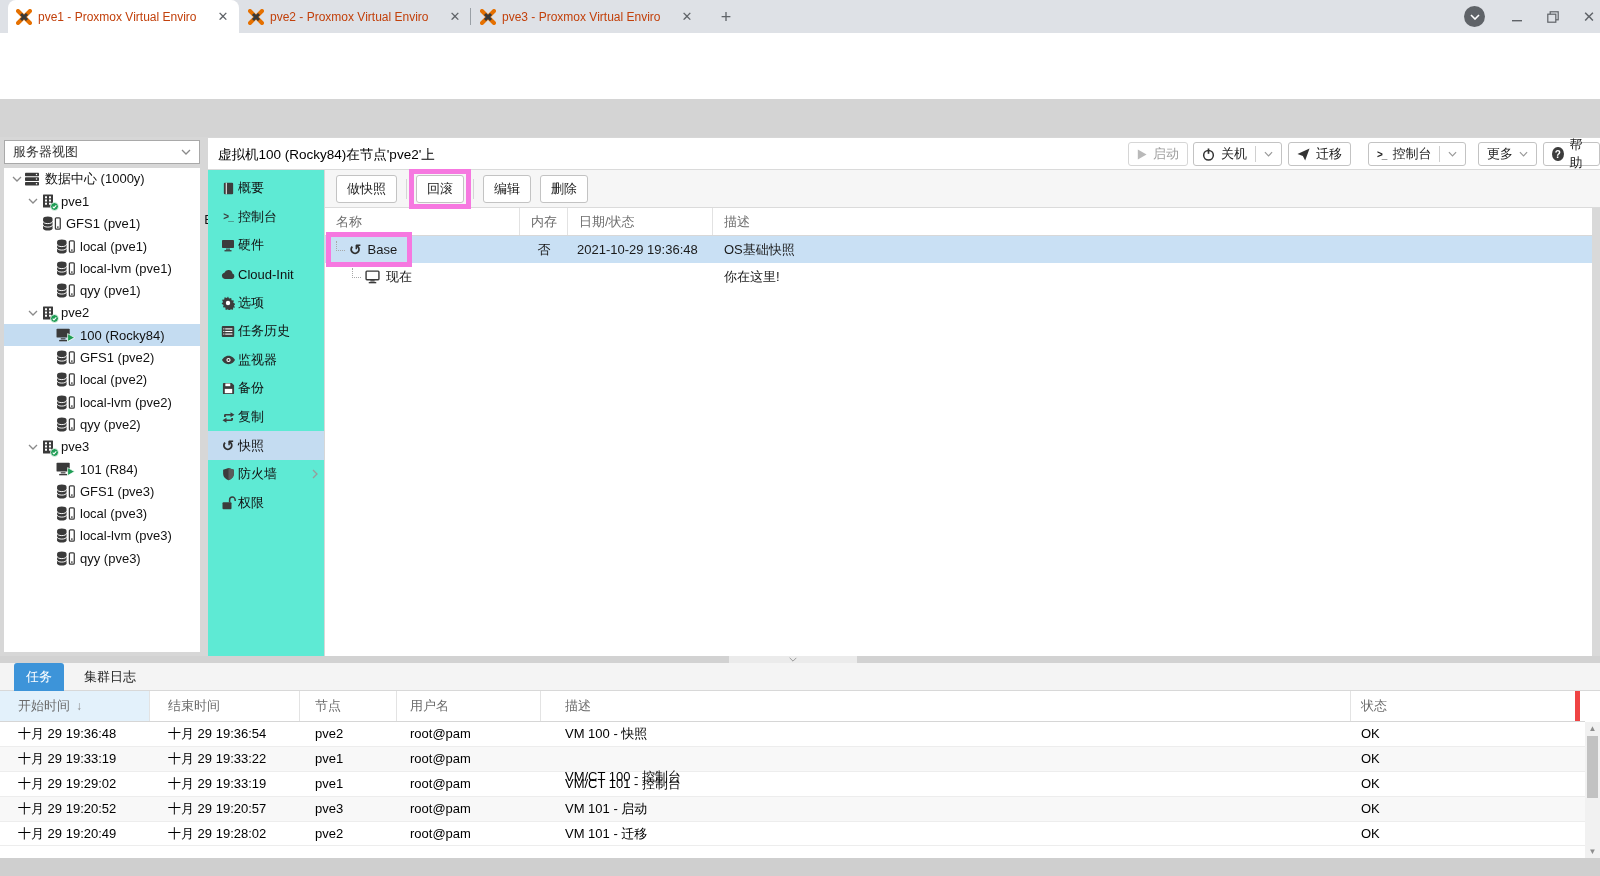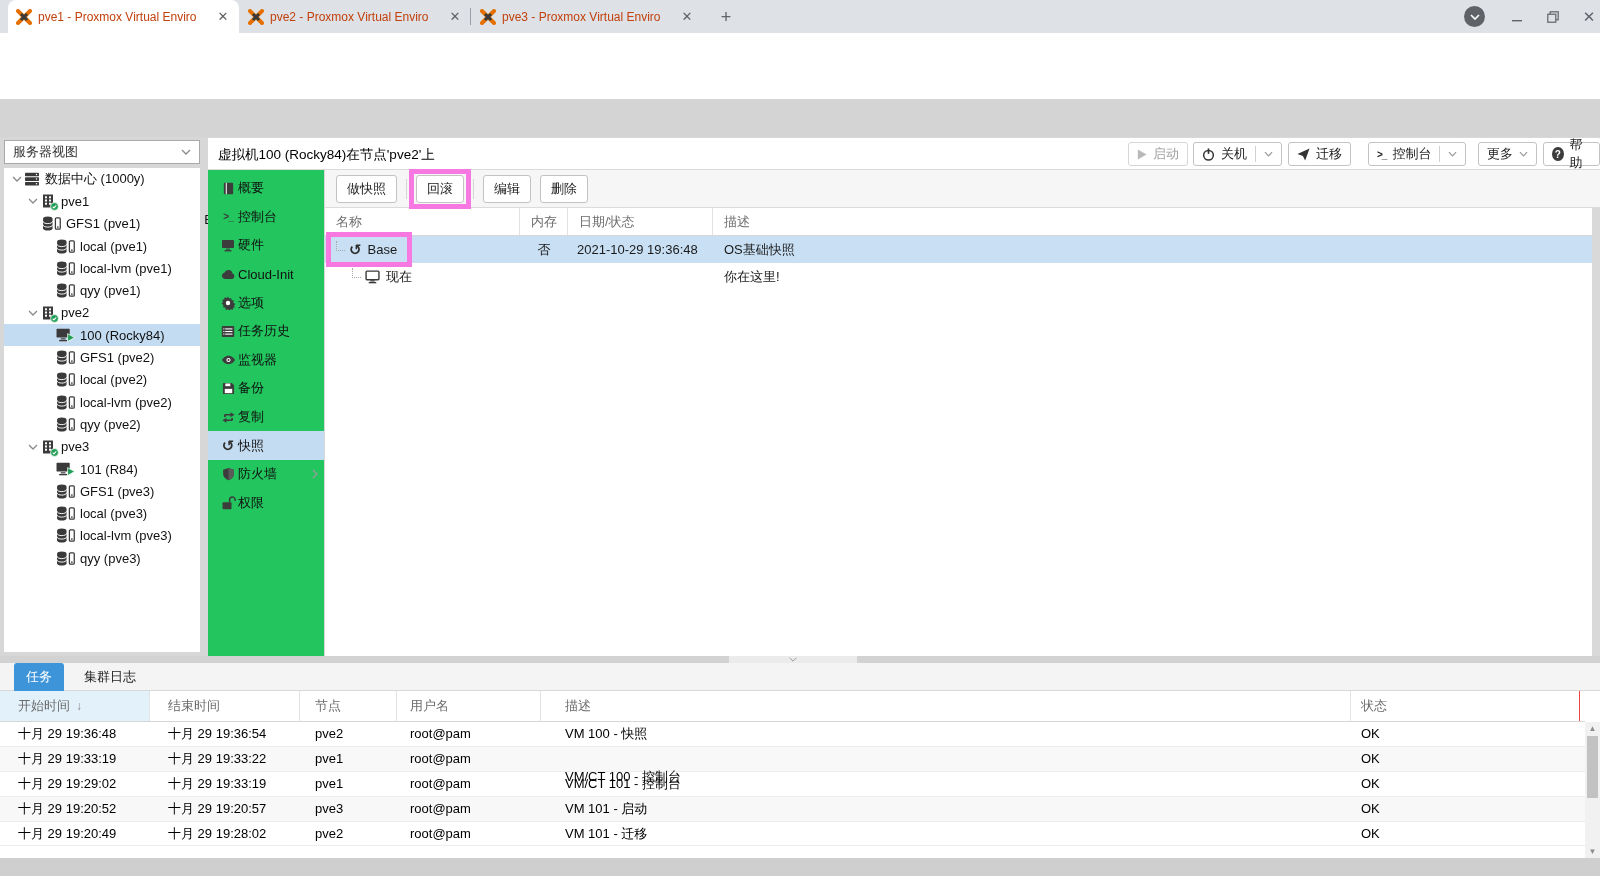--- a/index.html
+++ b/index.html
@@ -63,21 +63,21 @@
   .nodewrap{position:relative;width:16px;height:14px;flex:none}
   .badge{position:absolute;right:-3px;bottom:-3px}
 
   
   #titlebar{left:208px;top:138px;width:1392px;height:32px;background:#fff;border-bottom:1px solid #dadada;box-sizing:border-box}
   #vmtitle{left:10px;top:8px;position:absolute;font-size:13.5px;color:#000}
   .abtn{top:4px;height:24px;display:flex;align-items:center;gap:6px;background:#fff;border:1px solid #c3c3c3;border-radius:3px;padding:0 8px;box-sizing:border-box;font-size:13px;color:#222;position:absolute}
   .abtn.disabled{color:#a0a0a0;border-color:#d6d6d6}
   .abtn .bdiv{width:1px;height:16px;background:#d0d0d0;margin:0 2px}
   .caret{color:#8a8a8a}
-  #menupanel{left:208px;top:170px;width:116px;height:486px;background:#22c55e;overflow:hidden;padding-top:4px;box-sizing:border-box}
+  #menupanel{left:208px;top:170px;width:116px;height:486px;background:#5eead4;overflow:hidden;padding-top:4px;box-sizing:border-box}
   .mrow{height:28.6px;display:flex;align-items:center;padding-left:10px;color:#111;position:relative}
   .mrow.sel{background:#c4dcf1}
   .mrow .mic{width:20px;flex:none;color:#3c3c3c}
   .mrow .sub{position:absolute;right:6px;color:#9a9a9a}
 
   
   #contentpanel{left:325px;top:170px;width:1275px;height:486px;background:#fff}
   #snaptoolbar{left:0;top:0;width:1275px;height:38px;background:#f6f6f6;border-bottom:1px solid #dbdbdb;display:flex;align-items:center;box-sizing:border-box;padding-left:11px;gap:9px;position:absolute}
   .tbtn{height:26px;background:#fff;border:1px solid #c3c3c3;border-radius:3px;padding:0 10px;font-size:13px;color:#222;display:flex;align-items:center}
   .tsep{width:1px;height:20px;background:#d5d5d5}
@@ -854,21 +854,21 @@
   </div>
   <div id="bhead">
     <div class="bhc sorted" style="width:150px;padding-left:18px">
       <span>开始时间</span>
         <span class="sortarrow">↓</span>
     </div>
     <div class="bhc" style="width:150px;padding-left:18px">结束时间</div>
     <div class="bhc" style="width:97px;padding-left:15px">节点</div>
     <div class="bhc" style="width:144px;padding-left:13px">用户名</div>
     <div class="bhc" style="width:810px;padding-left:24px">描述</div>
-    <div class="bhc" style="width:229px;padding-left:10px;border-right:1px solid #ef4444">状态</div>
+    <div class="bhc" style="width:229px;padding-left:10px;border-right:5px solid #ef4444">状态</div>
     <div class="bhc" style="flex:1;border-right:none"></div>
   </div>
   <div id="taskrows">
       <div class="brow">
         <div class="bcell" style="width: 150px; padding-left: 18px;">十月 29 19:36:48</div>
         <div class="bcell" style="width: 150px; padding-left: 18px;">十月 29 19:36:54</div>
         <div class="bcell" style="width: 97px; padding-left: 15px;">pve2</div>
         <div class="bcell" style="width: 144px; padding-left: 13px;">root@pam</div>
         <div class="bcell" style="width: 810px; padding-left: 24px;">VM 100 - 快照</div>
         <div class="bcell" style="width: 229px; padding-left: 10px;">OK</div>

